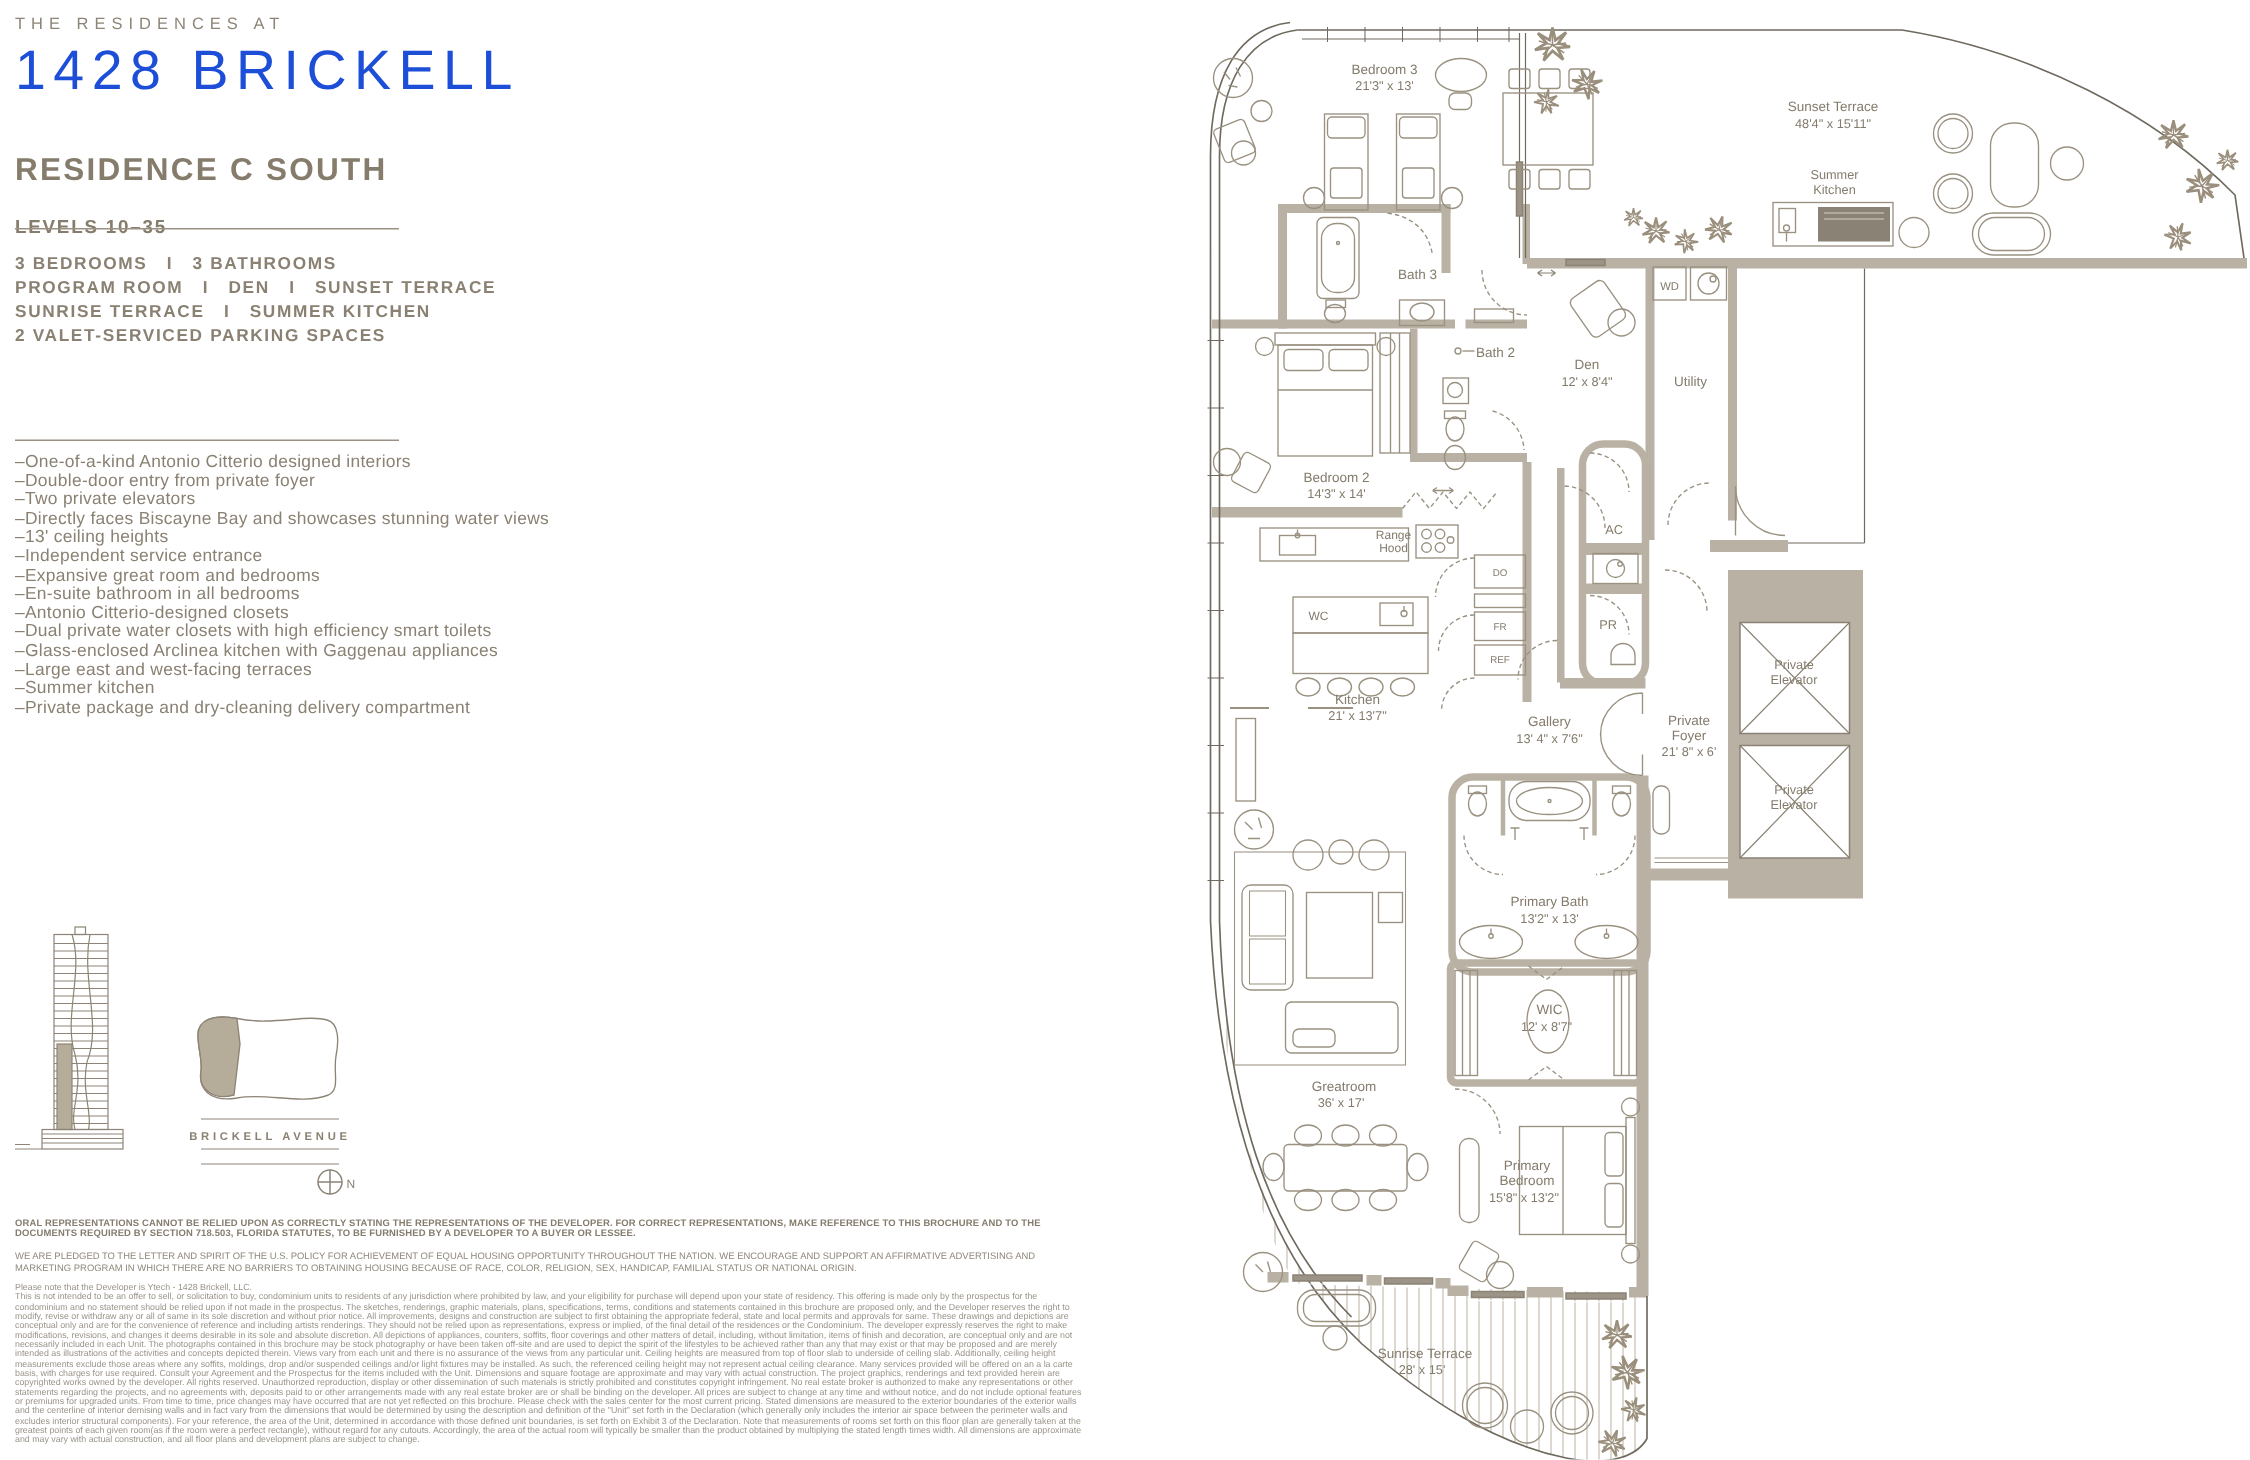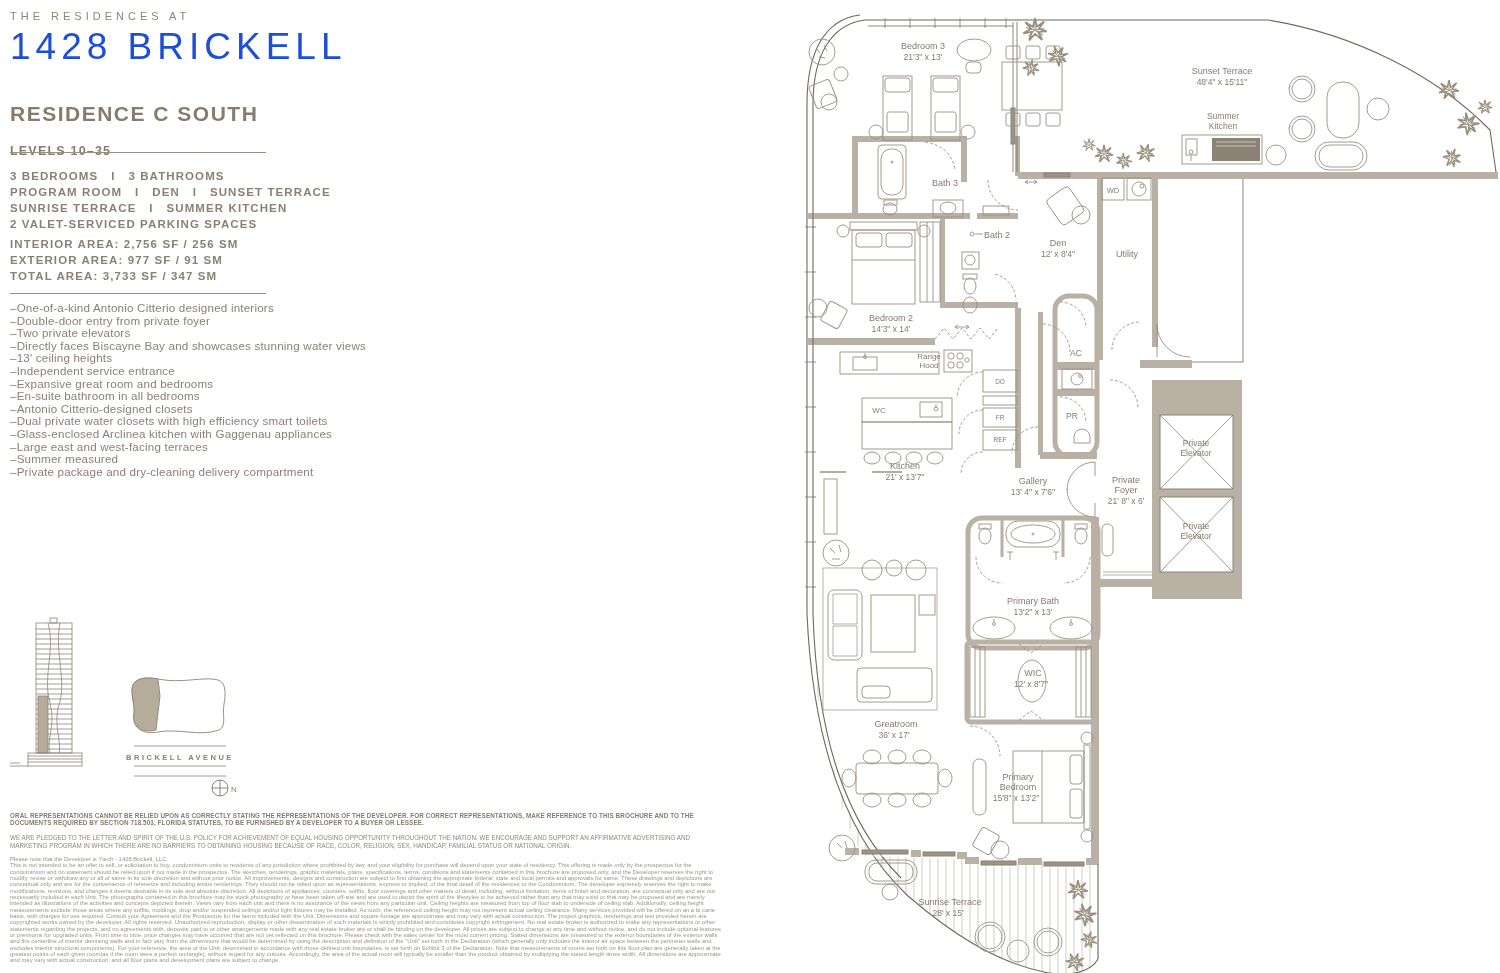--- a/index.html
+++ b/index.html
@@ -29,40 +29,35 @@
 
 <div class="panel">
   <div class="brand">
     <div class="tagline">THE RESIDENCES AT</div>
     <div class="name">1428 BRICKELL</div>
   </div>
   <div class="res-title">RESIDENCE C SOUTH</div>
   <div class="res-levels">LEVELS 10–35</div>
   <div class="rule1"></div>
   <div class="specs"><div>3 BEDROOMS   I   3 BATHROOMS</div><div>PROGRAM ROOM   I   DEN   I   SUNSET TERRACE</div><div>SUNRISE TERRACE   I   SUMMER KITCHEN</div><div>2 VALET-SERVICED PARKING SPACES</div></div>
-  <div class="areas">
-      <div>INTERIOR AREA: 2,756 SF / 256 SM</div>
-      <div>EXTERIOR AREA: 977 SF / 91 SM</div>
-      <div>TOTAL AREA: 3,733 SF / 347 SM</div>
-    </div>
   <div class="rule2"></div>
   <div class="features">
       <div>–One-of-a-kind Antonio Citterio designed interiors</div>
       <div>–Double-door entry from private foyer</div>
       <div>–Two private elevators</div>
       <div>–Directly faces Biscayne Bay and showcases stunning water views</div>
       <div>–13' ceiling heights</div>
       <div>–Independent service entrance</div>
       <div>–Expansive great room and bedrooms</div>
       <div>–En-suite bathroom in all bedrooms</div>
       <div>–Antonio Citterio-designed closets</div>
       <div>–Dual private water closets with high efficiency smart toilets</div>
       <div>–Glass-enclosed Arclinea kitchen with Gaggenau appliances</div>
       <div>–Large east and west-facing terraces</div>
-      <div>–Summer measured</div>
+      <div>–Summer kitchen</div>
       <div>–Private package and dry-cleaning delivery compartment</div>
     </div>
 
   <div class="sitegfx">
     <svg width="250" height="190" viewBox="0 0 250 190">
       <g stroke="#8d8477" fill="none" stroke-width="0.8">
         <rect x="40" y="10" width="7" height="5"></rect>
         <rect x="26" y="15" width="36" height="130"></rect>
         <g>
           <path d="M26,21 H62 M26,26 H62 M26,31 H62 M26,36 H62 M26,41 H62 M26,46 H62 M26,51 H62 M26,56 H62 M26,61 H62 M26,66 H62 M26,71 H62 M26,76 H62 M26,81 H62 M26,86 H62 M26,91 H62 M26,96 H62 M26,101 H62 M26,106 H62 M26,111 H62 M26,116 H62 M26,121 H62 M26,126 H62 M26,131 H62 M26,136 H62 M26,141 H62"></path>

